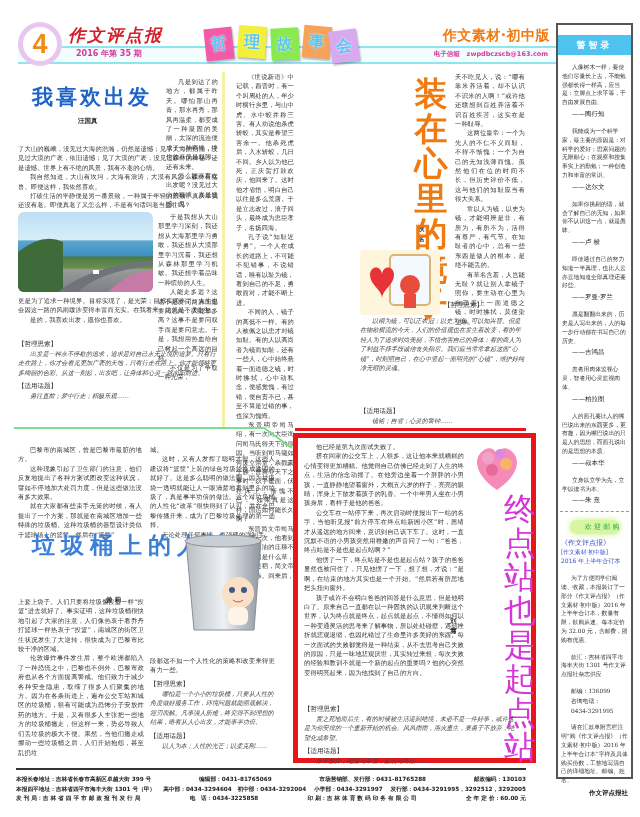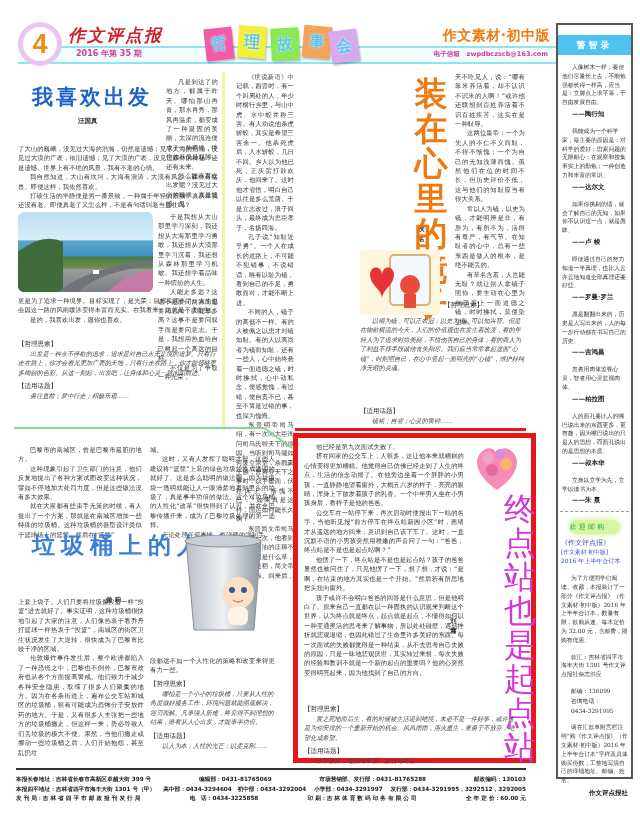--- a/index.html
+++ b/index.html
@@ -24,21 +24,21 @@
   .vdiv{width:3px;background:#f5f3a0;}
   .photo-road{left:18px;top:140px;width:140px;height:117px;border-radius:6px;overflow:hidden;background:linear-gradient(180deg,#bcdff2 0%,#d8eef8 35%,#5aa6cf 36%,#3f8fc0 55%,#4a7a4a 56%,#6a8f4a 70%,#9a9a9a 72%,#7c7f86 100%);}
   .mirror-title{left:440px;top:80px;width:38px;color:#f07a12;font-size:33px;font-weight:bold;line-height:35px;text-align:center;font-family:"DejaVu Sans",sans-serif;}
   .red-box{left:293px;top:433px;width:233px;height:320px;border:5px solid #e8151a;}
   .end-title{left:500px;top:492px;width:40px;color:#d636d8;font-size:32px;line-height:34px;text-align:center;font-family:"DejaVu Sans",sans-serif;}
   .footer{left:16px;top:775px;width:510px;font-size:5.7px;line-height:9.5px;color:#222;font-weight:bold;}
   
   .sidebar{left:556px;top:23px;width:73px;height:752px;border:2px solid #555;background:#fff;}
   .sb-head{background:#4ec3ef;color:#fff;font-size:9px;font-weight:bold;text-align:center;height:20px;line-height:20px;margin-top:10px;letter-spacing:3px;}
   .sb-quote{font-size:5.8px;line-height:8.8px;color:#333;padding:0 4px;margin-top:8px;font-family:"DejaVu Serif",serif;text-indent:10px;}
-  .sb-author{font-size:6.5px;font-weight:bold;color:#222;padding-left:14px;margin-top:3px;}
+  .sb-author{font-size:6.5px;font-weight:normal;color:#222;padding-left:14px;margin-top:3px;}
   .sb-ad-title{font-size:7px;color:#3a50c8;text-align:left;}
 </style>
 </head>
 <body>
 
 <div class="abs hdr-band"></div>
 <div class="abs page-num-ring">
   <div class="page-num">4</div>
 </div>
 <div class="abs paper-title">作文评点报</div>
@@ -271,21 +271,21 @@
   <div>
       <div class="sb-quote">人的面孔要比人的嘴巴说出来的东西更多，更有趣，因为嘴巴说出的只是人的思想，而面孔说出的是思想的本质。</div>
       <div class="sb-author">——叔本华</div>
     </div>
   <div>
       <div class="sb-quote">立身以立学为先，立学以读书为本。</div>
       <div class="sb-author">——朱 熹</div>
     </div>
   <div style="border-top:1px dashed #999;margin:6px 2px 0;"></div>
   <div style="padding:0 3px;">
-    <div style="margin:8px auto 4px;width:50px;height:14px;line-height:14px;text-align:left;font-size:7px;color:#2aa84a;background:#d6f7a0;border-radius:7px;box-shadow:0 0 6px #c8f080;">欢 迎 邮 购</div>
+    <div style="margin:8px auto 4px;width:50px;height:14px;line-height:14px;text-align:right;font-size:7px;color:#2aa84a;background:#d6f7a0;border-radius:7px;box-shadow:0 0 6px #c8f080;">欢 迎 邮 购</div>
     <div class="sb-ad-title">《作文评点报》</div>
     <div class="sb-ad-title" style="font-size:5.8px;">[作文素材·初中版]</div>
     <div class="sb-ad-title" style="font-size:6px;">2016 年上半年合订本</div>
     <div class="sb-quote" style="padding:0;">为了方便同学们阅读、收藏，本报装订了一部分《作文评点报》（作文素材·初中版）2016 年上半年合订本，数量有限，欲购从速。每本定价为 32.00 元，含邮费，团购有优惠。</div>
     <div class="sb-quote" style="padding:0;">款汇：吉林省四平市海丰大街 1301 号作文评点报社杂志供应</div>
     <div class="sb-quote" style="padding:0;">邮编：136099</div>
     <div class="sb-quote" style="padding:0;margin-top:1px;">咨询电话：</div>
     <div class="sb-quote" style="padding:0;margin-top:1px;">0434-3291995</div>
     <div class="sb-quote" style="padding:0;">请在汇款单附言栏注明“购《作文评点报》（作文素材·初中版）2016 年上半年合订本”字样及具体购买份数，工整地写清自己的详细地址、邮编、姓名。</div>
     <div style="text-align:right;font-size:6.5px;font-weight:bold;margin-top:4px;">作文评点报社</div>

